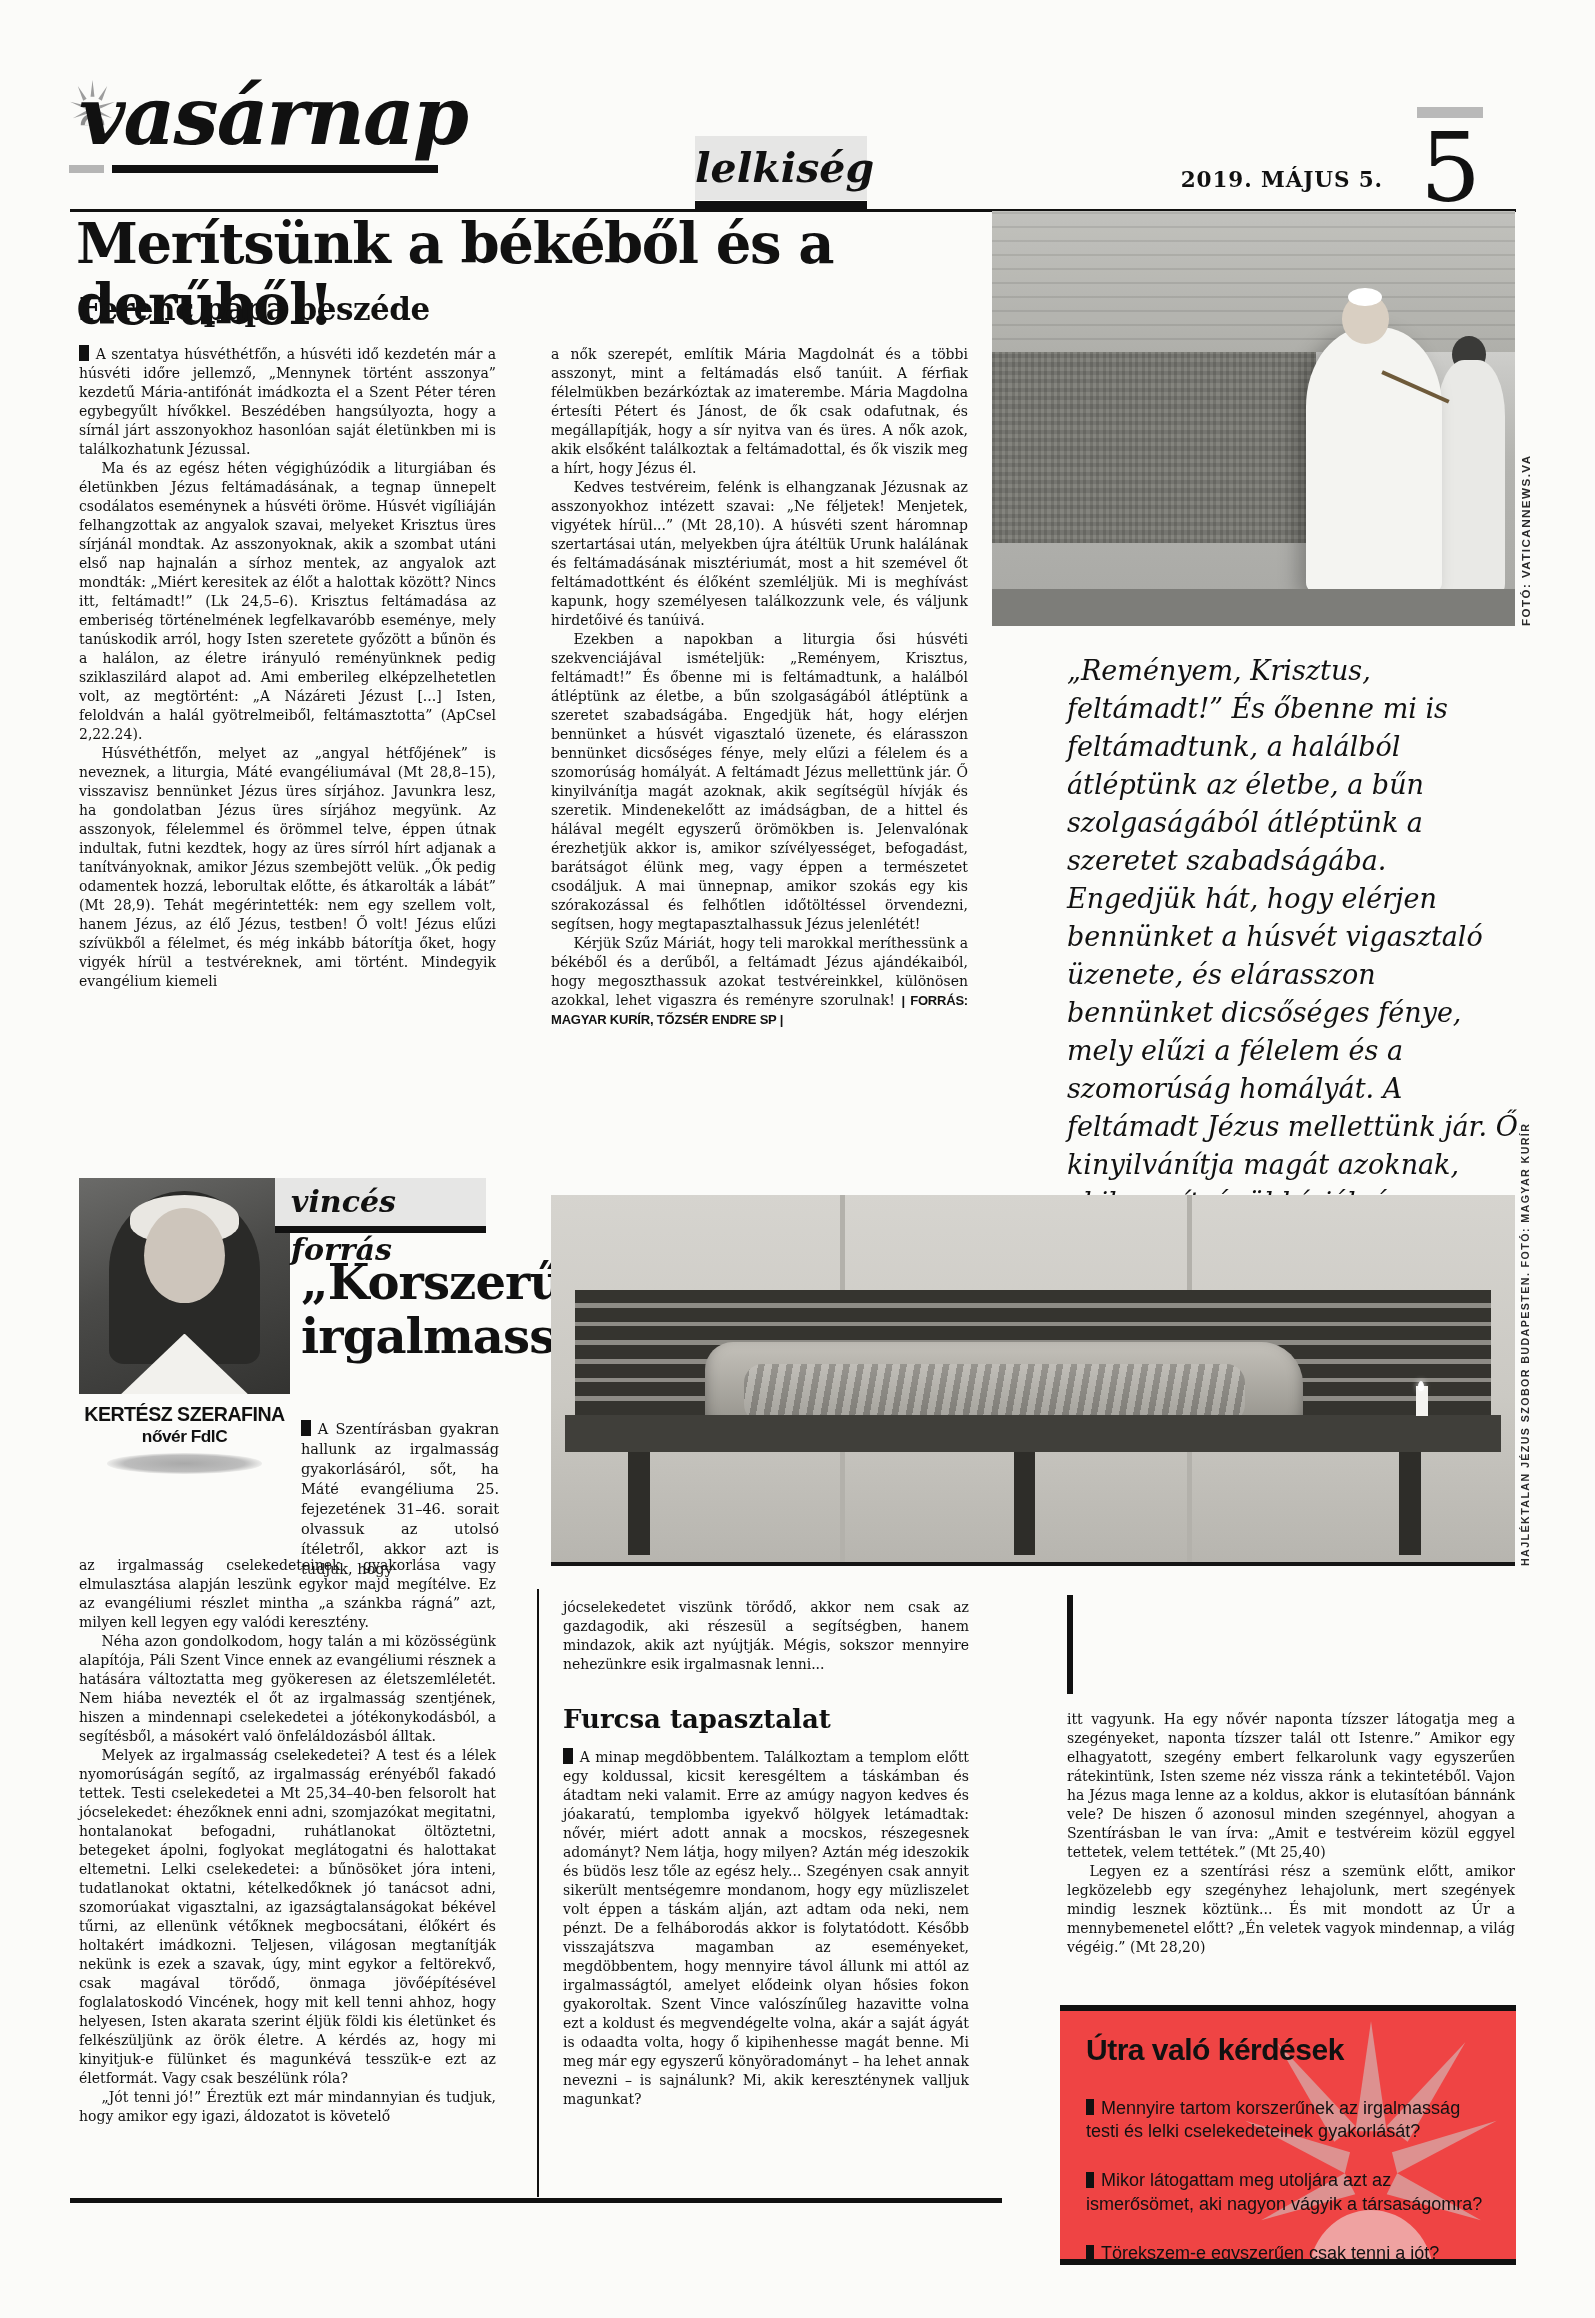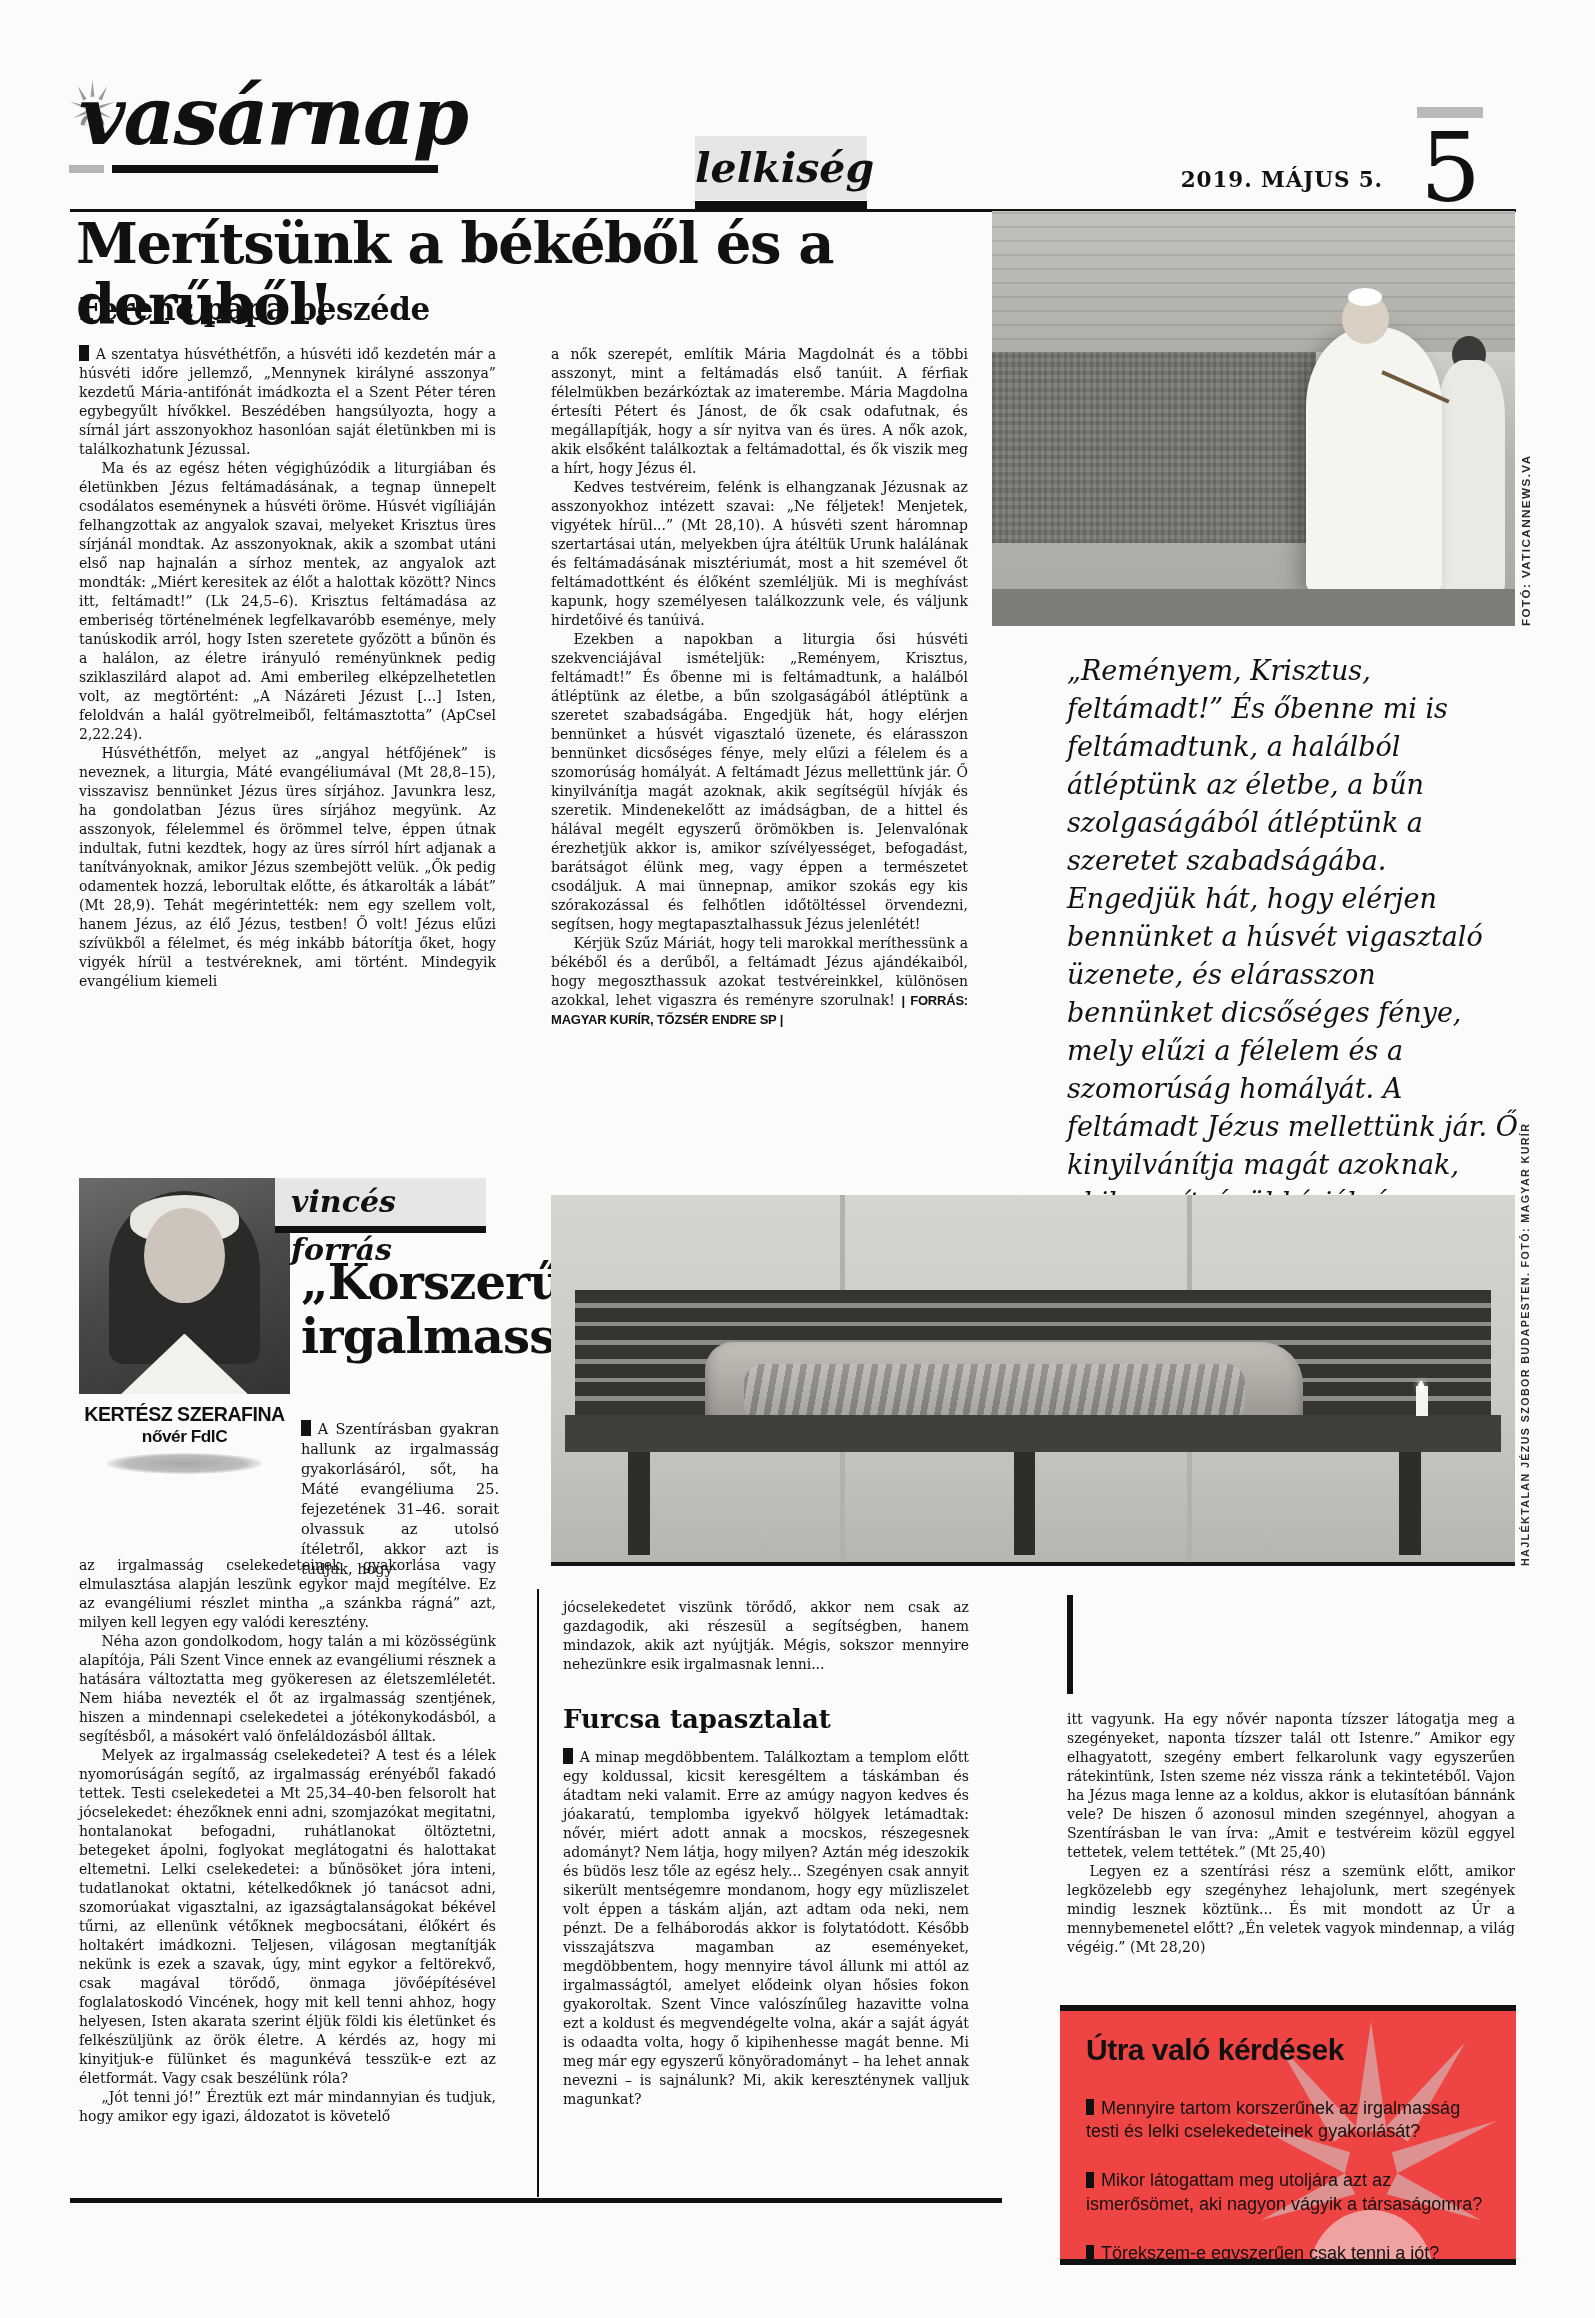--- a/index.html
+++ b/index.html
@@ -134,21 +134,21 @@
   <div class="abs page-number-bar" style="left:1417px;top:107px;width:66px;height:11.2px;"></div>
   <div class="abs page-number" style="left:1407px;top:115px;width:87px;">5</div>
   <div class="abs page-number-bar" style="left:1417px;top:230px;width:66px;height:11.2px;"></div>
 
   <div class="abs header-rule" style="left:70px;top:209px;width:1446px;height:3.3px;"></div>
 
   <h1 class="abs headline" style="left:76px;top:213px;margin:0;width:935px;">Merítsünk a békéből és a derűből!</h1>
   <h2 class="abs subhead" style="left:79px;top:291px;margin:0;">Ferenc pápa beszéde</h2>
 
   <div class="abs bodycol" style="left:79px;top:345px;width:417px;height:813px;">
-    <p class="noindent"><span class="lead-mark"></span><span>A szentatya húsvéthétfőn, a húsvéti idő kezdetén már a húsvéti időre jellemző, „Mennynek királyné asszonya” kezdetű Mária-antifónát imádkozta el a Szent Péter téren egybegyűlt hívőkkel. Beszédében hangsúlyozta, hogy a sírnál járt asszonyokhoz hasonlóan saját életünkben mi is találkozhatunk Jézussal.</span></p>
+    <p class="noindent"><span class="lead-mark"></span><span>A szentatya húsvéthétfőn, a húsvéti idő kezdetén már a húsvéti időre jellemző, „Mennynek történt asszonya” kezdetű Mária-antifónát imádkozta el a Szent Péter téren egybegyűlt hívőkkel. Beszédében hangsúlyozta, hogy a sírnál járt asszonyokhoz hasonlóan saját életünkben mi is találkozhatunk Jézussal.</span></p>
     <p>Ma és az egész héten végighúzódik a liturgiában és életünkben Jézus feltámadásának, a tegnap ünnepelt csodálatos eseménynek a húsvéti öröme. Húsvét vigíliáján felhangzottak az angyalok szavai, melyeket Krisztus üres sírjánál mondtak. Az asszonyoknak, akik a szombat utáni első nap hajnalán a sírhoz mentek, az angyalok azt mondták: „Miért keresitek az élőt a halottak között? Nincs itt, feltámadt!” (Lk 24,5–6). Krisztus feltámadása az emberiség történelmének legfelkavaróbb eseménye, mely tanúskodik arról, hogy Isten szeretete győzött a bűnön és a halálon, az életre irányuló reményünknek pedig sziklaszilárd alapot ad. Ami emberileg elképzelhetetlen volt, az megtörtént: „A Názáreti Jézust [...] Isten, feloldván a halál gyötrelmeiből, feltámasztotta” (ApCsel 2,22.24).</p>
     <p>Húsvéthétfőn, melyet az „angyal hétfőjének” is neveznek, a liturgia, Máté evangéliumával (Mt 28,8–15), visszavisz bennünket Jézus üres sírjához. Javunkra lesz, ha gondolatban Jézus üres sírjához megyünk. Az asszonyok, félelemmel és örömmel telve, éppen útnak indultak, futni kezdtek, hogy az üres sírról hírt adjanak a tanítványoknak, amikor Jézus szembejött velük. „Ők pedig odamentek hozzá, leborultak előtte, és átkarolták a lábát” (Mt 28,9). Tehát megérintették: nem egy szellem volt, hanem Jézus, az élő Jézus, testben! Ő volt! Jézus elűzi szívükből a félelmet, és még inkább bátorítja őket, hogy vigyék hírül a testvéreknek, ami történt. Mindegyik evangélium kiemeli</p>
   </div>
 
   <div class="abs bodycol" style="left:551px;top:345px;width:417px;height:813px;">
     <p class="noindent">a nők szerepét, említik Mária Magdolnát és a többi asszonyt, mint a feltámadás első tanúit. A férfiak félelmükben bezárkóztak az imaterembe. Mária Magdolna értesíti Pétert és Jánost, de ők csak odafutnak, és megállapítják, hogy a sír nyitva van és üres. A nők azok, akik elsőként találkoztak a feltámadottal, és ők viszik meg a hírt, hogy Jézus él.</p>
     <p>Kedves testvéreim, felénk is elhangzanak Jézusnak az asszonyokhoz intézett szavai: „Ne féljetek! Menjetek, vigyétek hírül...” (Mt 28,10). A húsvéti szent háromnap szertartásai után, melyekben újra átéltük Urunk halálának és feltámadásának misztériumát, most a hit szemével őt feltámadottként és élőként szemléljük. Mi is meghívást kapunk, hogy személyesen találkozzunk vele, és váljunk hirdetőivé és tanúivá.</p>
     <p>Ezekben a napokban a liturgia ősi húsvéti szekvenciájával ismételjük: „Reményem, Krisztus, feltámadt!” És őbenne mi is feltámadtunk, a halálból átléptünk az életbe, a bűn szolgaságából átléptünk a szeretet szabadságába. Engedjük hát, hogy elérjen bennünket a húsvét vigasztaló üzenete, és elárasszon bennünket dicsőséges fénye, mely elűzi a félelem és a szomorúság homályát. A feltámadt Jézus mellettünk jár. Ő kinyilvánítja magát azoknak, akik segítségül hívják és szeretik. Mindenekelőtt az imádságban, de a hittel és hálával megélt egyszerű örömökben is. Jelenvalónak érezhetjük akkor is, amikor szívélyességet, befogadást, barátságot élünk meg, vagy éppen a természetet csodáljuk. A mai ünnepnap, amikor szokás egy kis szórakozással és felhőtlen időtöltéssel örvendezni, segítsen, hogy megtapasztalhassuk Jézus jelenlétét!</p>
     <p><span>Kérjük Szűz Máriát, hogy teli marokkal meríthessünk a békéből és a derűből, a feltámadt Jézus ajándékaiból, hogy megoszthassuk azokat testvéreinkkel, különösen azokkal, lehet vigaszra és reményre szorulnak!</span> <span class="source-label">| FORRÁS: MAGYAR KURÍR, TŐZSÉR ENDRE SP |</span></p>
   </div>

